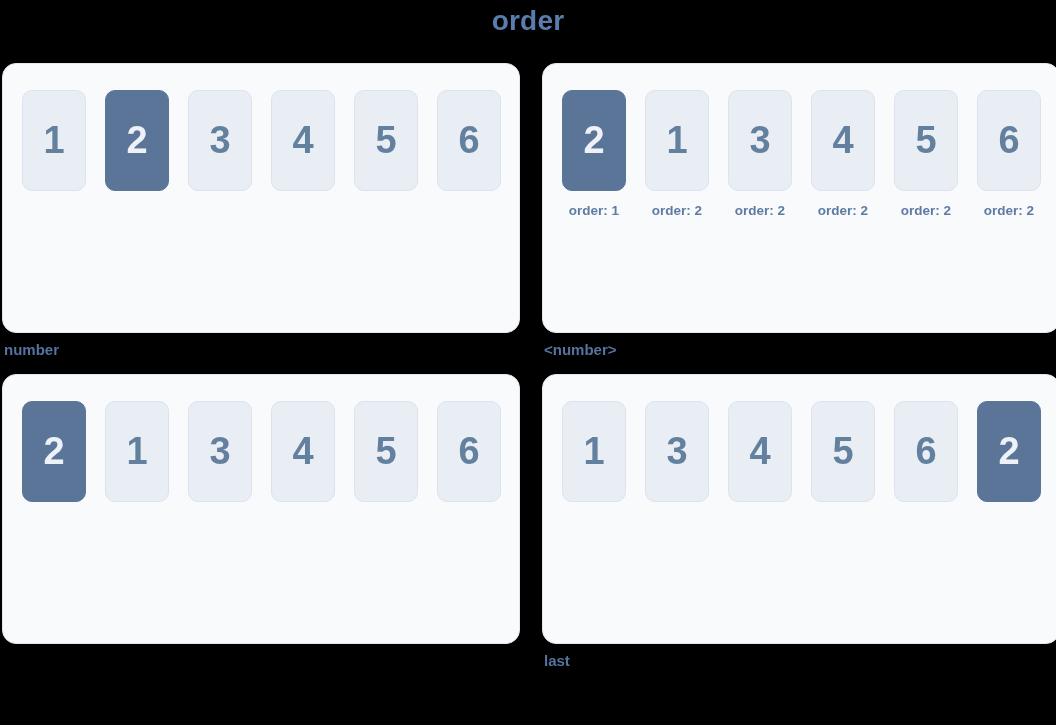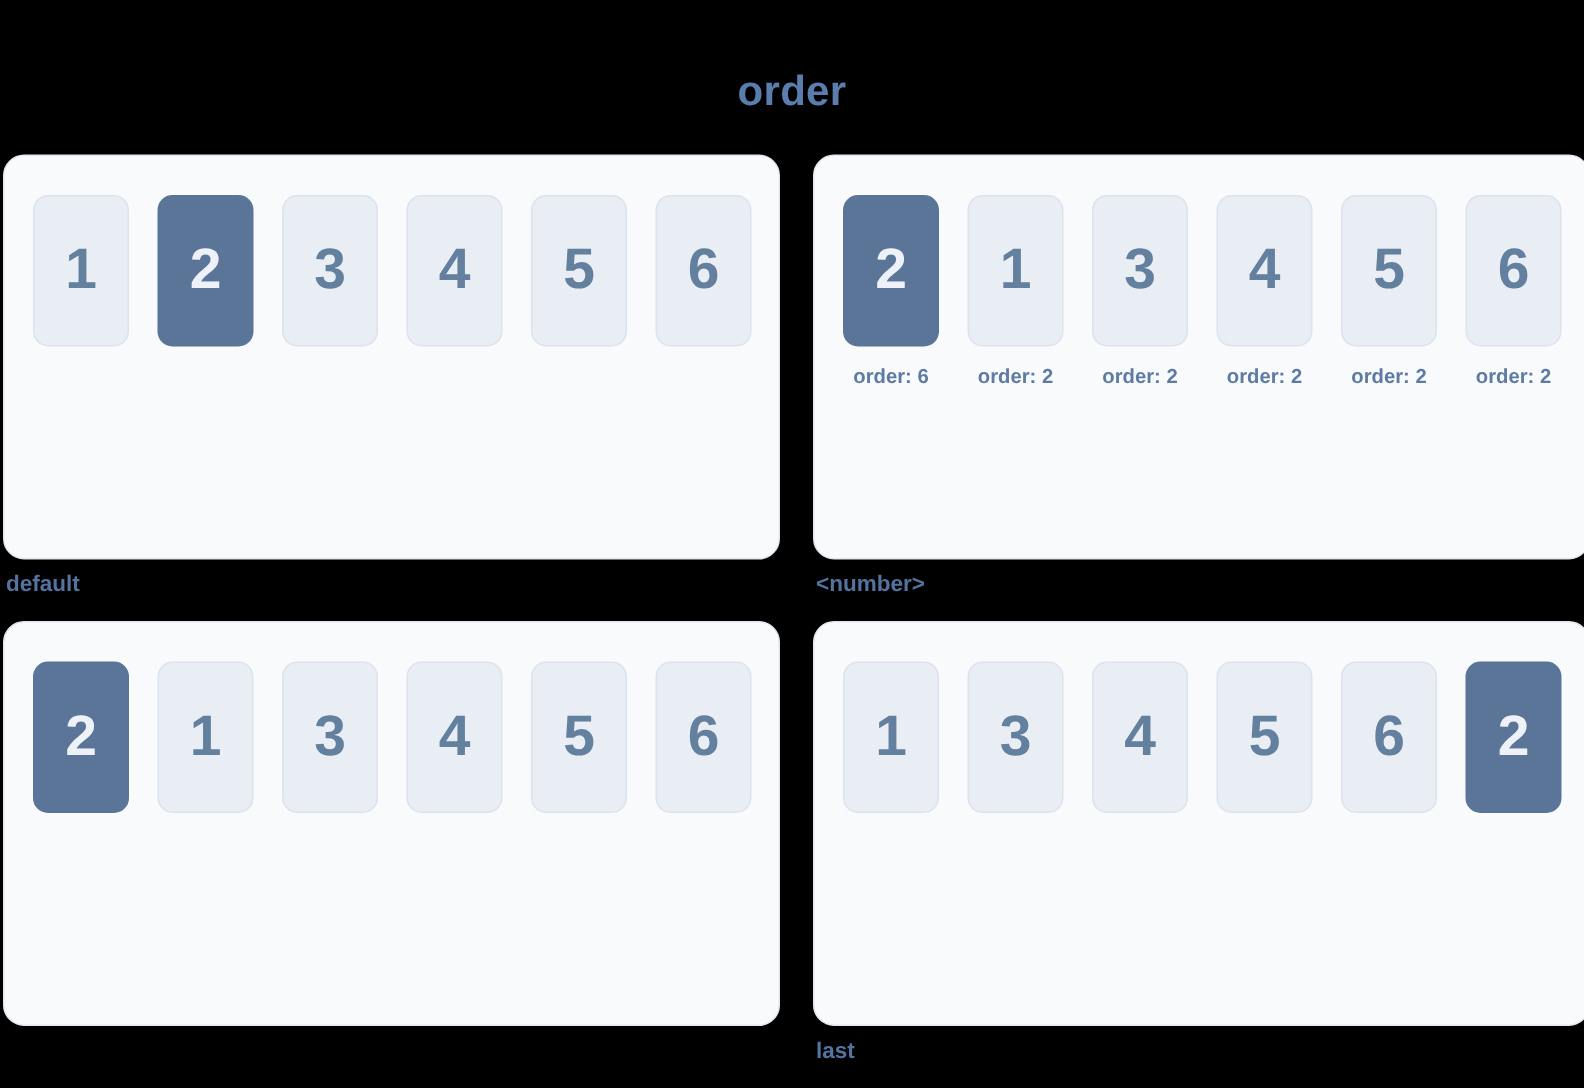--- a/index.html
+++ b/index.html
@@ -23,21 +23,20 @@
     overflow: hidden;
   }
   .page { padding-top: 5px; }
   .page-title {
     font-size: 28px;
     line-height: 32px;
     font-weight: 700;
     text-align: center;
     color: var(--title-color);
     letter-spacing: 0.2px;
-    margin-top: 40px;
   }
   .grid {
     margin: 26px 2px 0 2px;
     display: grid;
     grid-template-columns: 1fr 1fr;
     column-gap: 22px;
   }
   .panel {
     height: 270px;
     background: var(--panel-bg);
@@ -109,28 +108,28 @@
           <div class="item">
             <div class="box">4</div>
           </div>
           <div class="item">
             <div class="box">5</div>
           </div>
           <div class="item">
             <div class="box">6</div>
           </div>
         </div>
-      <div class="panel-label">default</div>
-    </section>
-
-    <section>
-      <div class="panel">
-          <div class="item">
-            <div class="box highlight">2</div>
-            <div class="caption">order: 6</div>
+      <div class="panel-label">number</div>
+    </section>
+
+    <section>
+      <div class="panel">
+          <div class="item">
+            <div class="box highlight">2</div>
+            <div class="caption">order: 1</div>
           </div>
           <div class="item">
             <div class="box">1</div>
             <div class="caption">order: 2</div>
           </div>
           <div class="item">
             <div class="box">3</div>
             <div class="caption">order: 2</div>
           </div>
           <div class="item">

